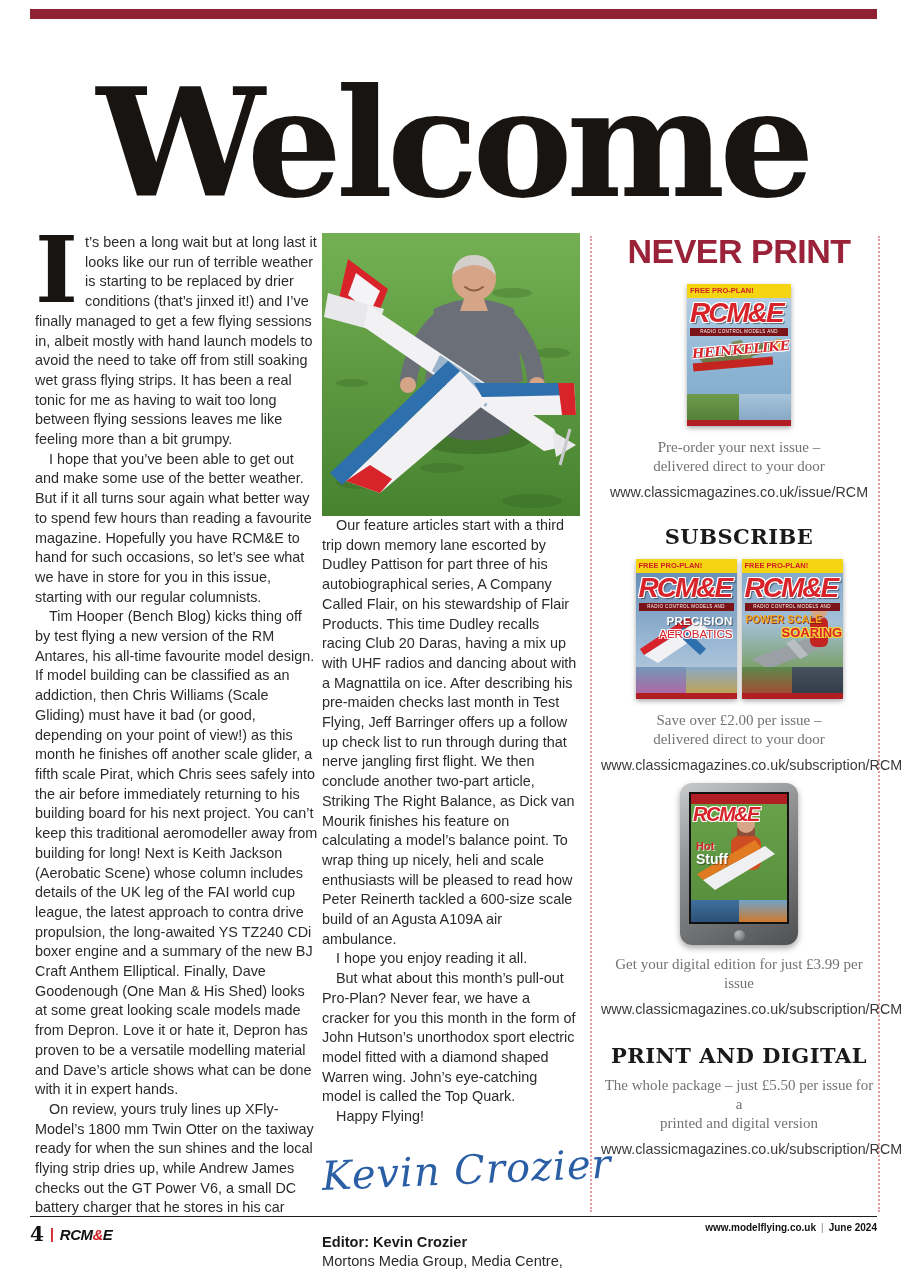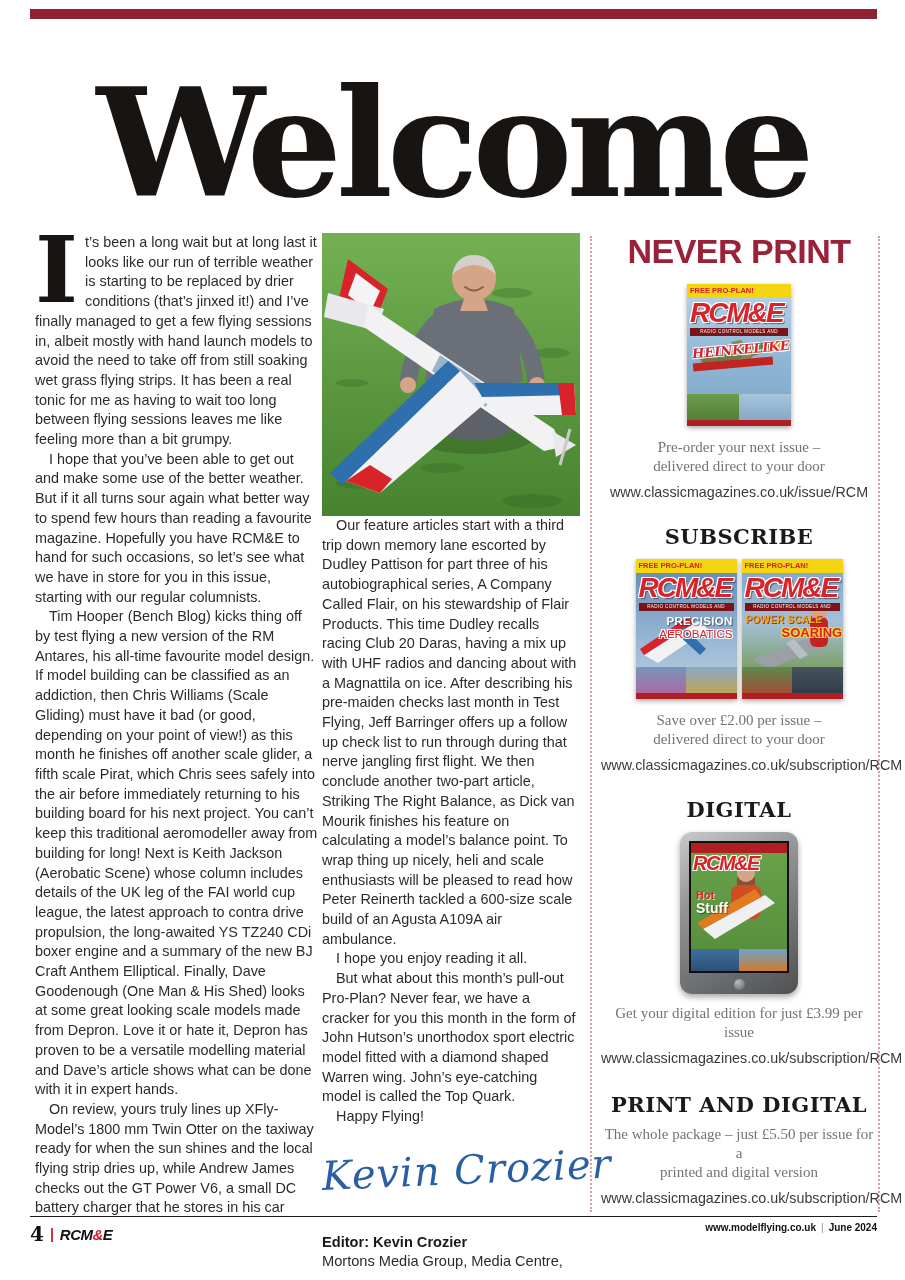--- a/index.html
+++ b/index.html
@@ -247,21 +247,20 @@
         <div class="hl3b">SOARING</div>
       </div>
     </div>
 
     <div class="offer-block">
       <div class="offer-line">Save over £2.00 per issue –</div>
       <div class="offer-line">delivered direct to your door</div>
     </div>
     <div class="url">www.classicmagazines.co.uk/subscription/RCM</div>
 
-    <div class="serif-heading">DIGITAL</div>
 
     <div class="tablet">
       <div class="tablet-screen">
         <div class="tablet-cover coverD-bg">
           <svg class="cv-art" viewBox="0 0 96 128">
             <path d="M46,34 h18 v10 h-18 z" fill="#8b4f3a"></path>
             <circle cx="55" cy="30" r="9" fill="#d6a486"></circle>
             <rect x="40" y="42" width="30" height="34" rx="8" fill="#cf4d22"></rect>
             <polygon points="12,86 74,52 84,60 24,96" fill="#f0f0f2"></polygon>
             <polygon points="12,86 70,54 64,46 6,80" fill="#e07b22"></polygon>

